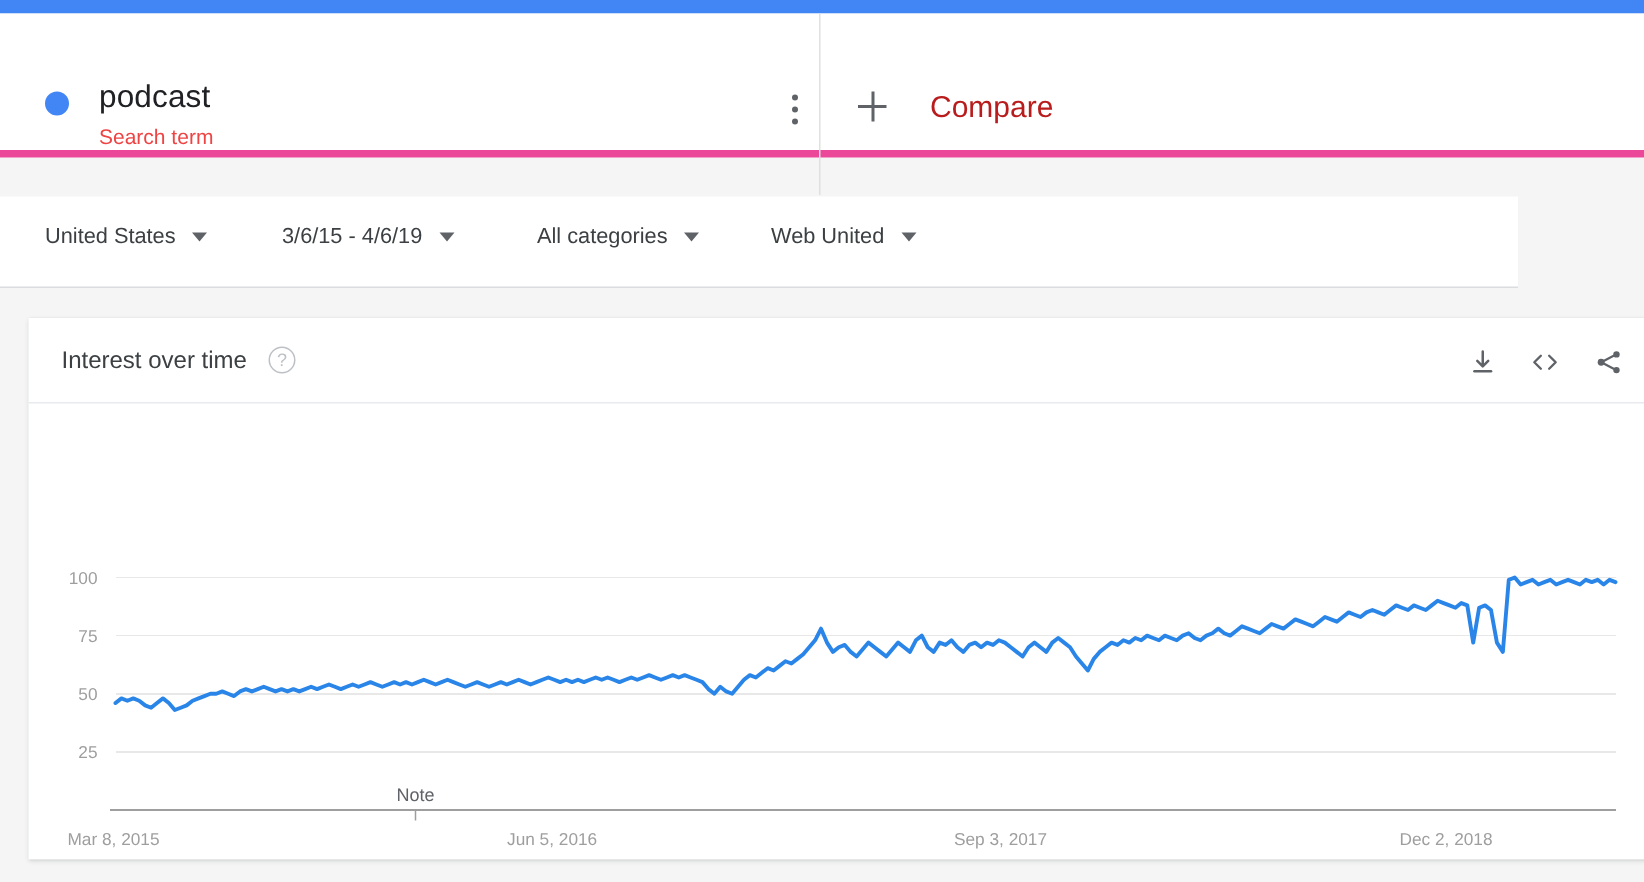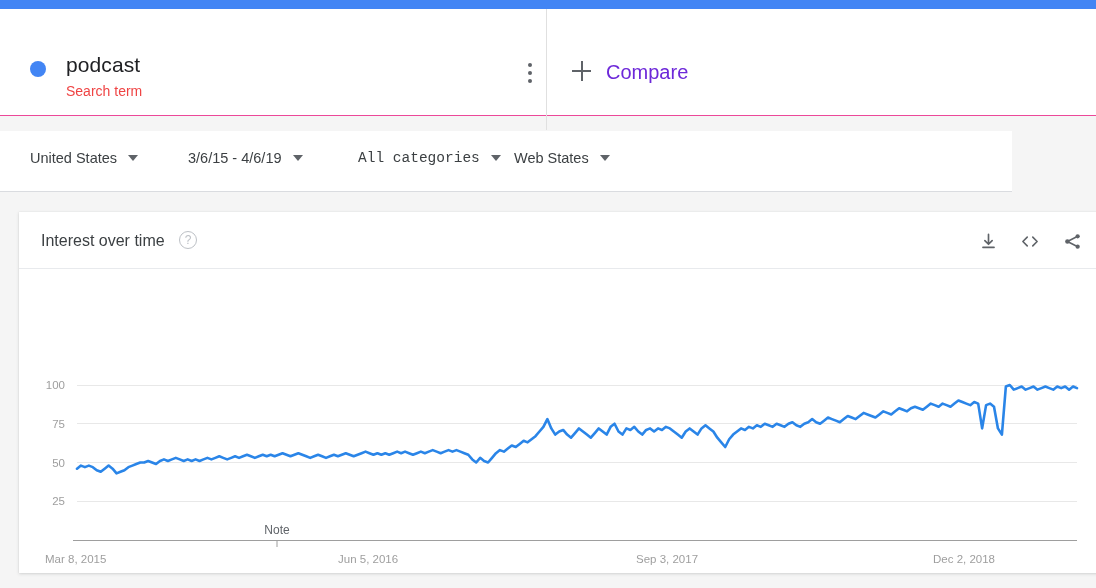--- a/index.html
+++ b/index.html
@@ -20,23 +20,23 @@
     position: absolute;
     left: 0; top: 0;
     width: 1096px; height: 9px;
     background: #4285f4;
   }
 
   
   .term-row {
     position: absolute;
     left: 0; top: 9px;
-    width: 1096px; height: 107px;
+    width: 1096px; height: 96px;
     background: #ffffff;
-    border-bottom: 1px solid #ec4899;
+    border-bottom: 5px solid #ec4899;
     box-sizing: border-box;
   }
   .term-cell {
     position: absolute;
     left: 8px; top: 0;
     width: 539px; height: 121px;
     border-right: 1px solid #e0e0e0;
     box-sizing: border-box;
   }
   .term-dot {
@@ -88,23 +88,23 @@
   }
   .compare-plus:before, .compare-plus:after {
     content: "";
     position: absolute;
     background: #5f6368;
   }
   .compare-plus:before { left: 0; top: 9px; width: 19px; height: 2px; }
   .compare-plus:after  { left: 8.5px; top: 0px; width: 2px; height: 20px; }
   .compare-label {
     position: absolute;
-    left: 58px; top: 50px;
+    left: 72px; top: 50px;
     font-size: 20px;
-    color: #6d28d9;
+    color: #b91c1c;
     line-height: 26px;
   }
 
   
   .filters {
     position: absolute;
     left: 0; top: 131px;
     width: 1012px; height: 61px;
     background: #ffffff;
     border-bottom: 1px solid #dadce0;
@@ -126,21 +126,21 @@
   .caret {
     display: inline-block;
     margin-left: 11px;
     width: 0; height: 0;
     border-left: 5px solid transparent;
     border-right: 5px solid transparent;
     border-top: 6px solid #5f6368;
   }
   #f-region   { left: 30px; }
   #f-time     { left: 188px; text-align: right; }
-  #f-category { left: 358px; font-family: Liberation Mono, monospace; }
+  #f-category { left: 358px; }
   #f-type     { left: 514px; }
 
   
   .card {
     position: absolute;
     left: 19px; top: 212px;
     width: 1080px; height: 361px;
     background: #ffffff;
     box-shadow: 0 1px 3px rgba(60,64,67,.18), 0 0 1px rgba(60,64,67,.12);
   }
@@ -250,21 +250,21 @@
     <span class="ftext">3/6/15 - 4/6/19</span>
     <span class="caret"></span>
   </div>
 
   <div class="filter" id="f-category">
     <span class="ftext">All categories</span>
     <span class="caret"></span>
   </div>
 
   <div class="filter" id="f-type">
-    <span class="ftext">Web States</span>
+    <span class="ftext">Web United</span>
     <span class="caret"></span>
   </div>
 
 </div>
 
 <div class="card">
 
   <div class="card-head">
     <div class="card-title">Interest over time</div>
     <div class="help-icon">?</div>

